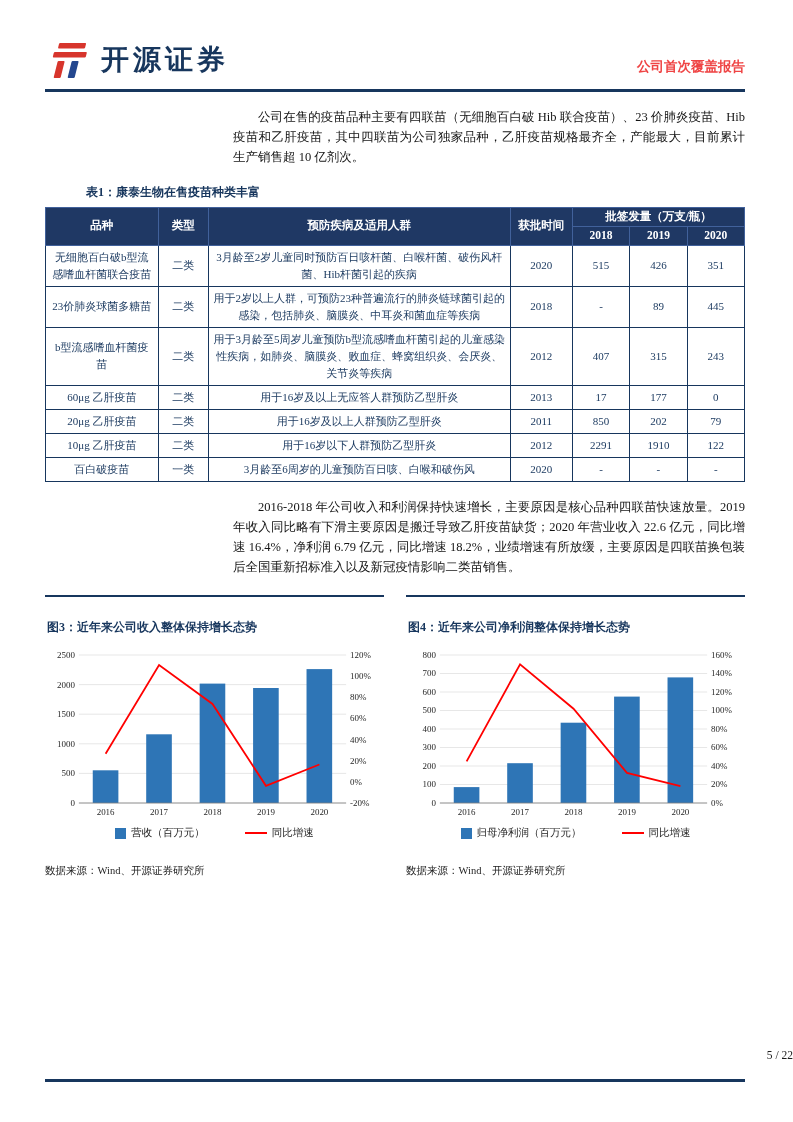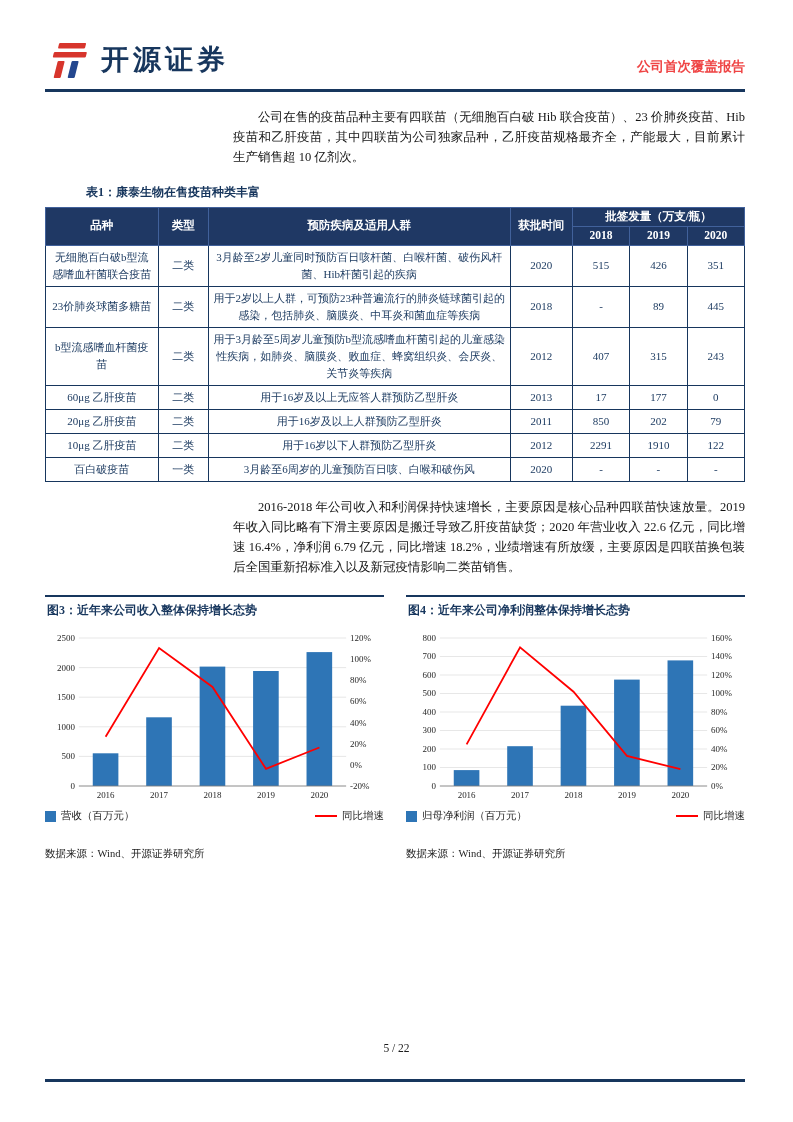--- a/index.html
+++ b/index.html
@@ -41,30 +41,30 @@
   table.vtable thead th {
     background:#1f3864; color:#ffffff; font-weight:bold;
     border-color:#41619b; font-size:11.5px; padding:0 3px;
   }
   .source { margin-top:6px; font-size:10.5px; color:#1c1c1c; }
   
   .charts-row { display:flex; gap:22px; margin-top:18px; }
   .chart-fig { flex:1; margin:0; min-width:0; }
   .chart-title {
     border-top:2.5px solid #17365d; color:#17365d; font-weight:bold;
-    font-size:12px; padding:5px 2px 9px 2px;
+    font-size:12px; padding:22px 2px 9px 2px;
   }
   .chart-svg { width:100%; height:178px; display:block; }
-  .legend { display:flex; justify-content:space-between; align-items:center; gap:40px; font-size:10.5px; color:#1c1c1c; margin-top:3px; }
+  .legend { display:flex; justify-content:center; align-items:center; gap:40px; font-size:10.5px; color:#1c1c1c; margin-top:3px; }
   .legend-item { display:inline-flex; align-items:center; }
   .swatch-bar { width:11px; height:11px; display:inline-block; margin-right:5px; }
   .swatch-line { width:22px; height:2px; display:inline-block; margin-right:5px; }
   .chart-source { margin-top:24px; }
   
-  .page-num { position:absolute; bottom:68px; left:0; width:100%; text-align:center; font-size:11.5px; color:#1c1c1c; }
+  .page-num { position:absolute; bottom:61px; left:0; width:100%; text-align:right; font-size:11.5px; color:#1c1c1c; }
   .bottom-rule { position:absolute; bottom:40px; left:45px; right:48px; height:3px; background:#17365d; }
 </style>
 </head>
 <body>
 
 <div class="page">
 
   <div class="hdr">
     <div class="brand">
       <svg width="46" height="40" viewBox="0 0 46 40" aria-hidden="true">

